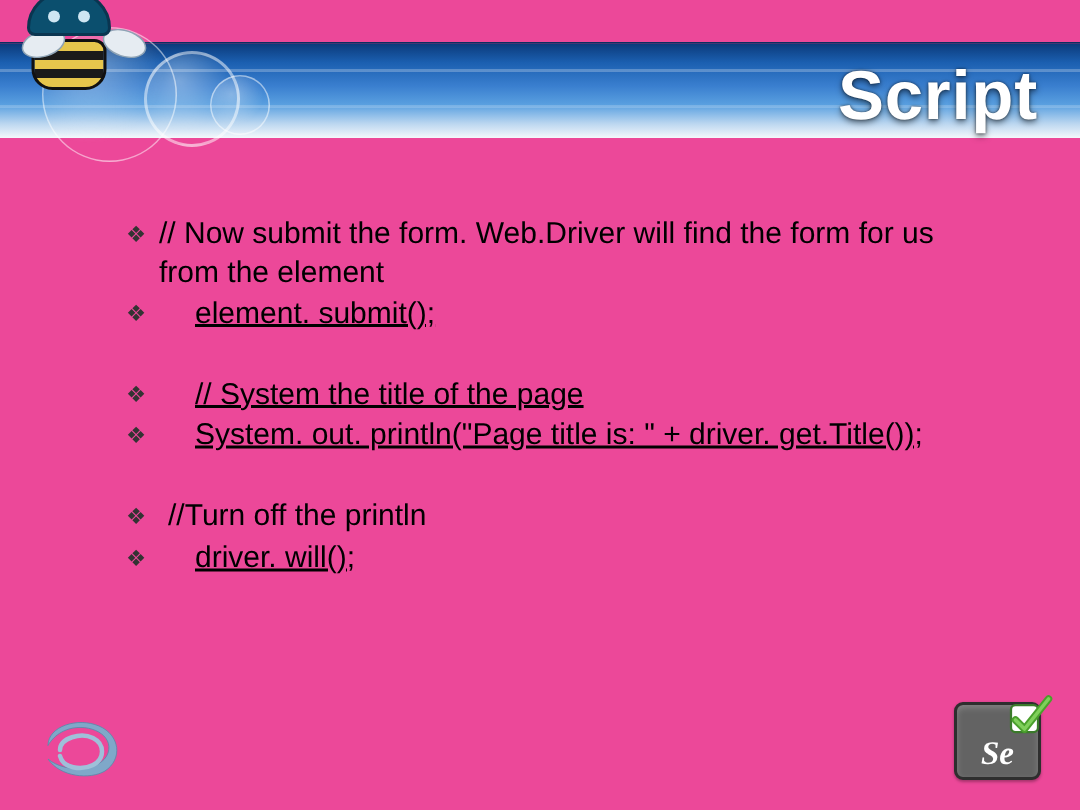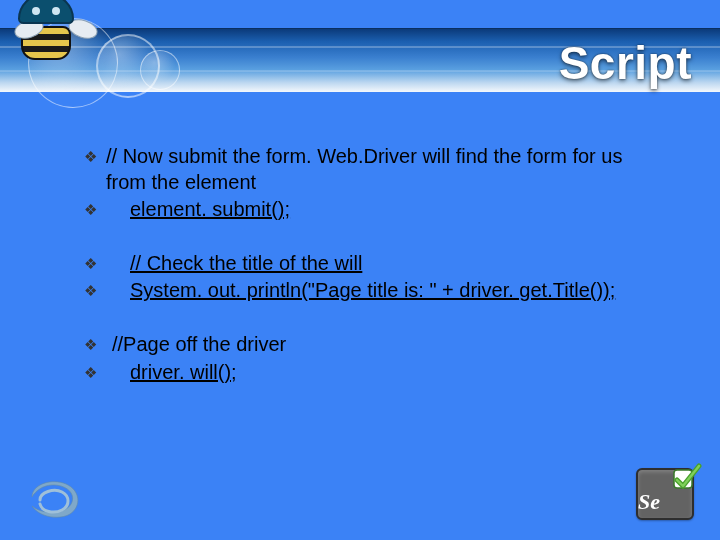--- a/index.html
+++ b/index.html
@@ -1,17 +1,17 @@
 <!DOCTYPE html>
 <html><head>
 <meta charset="utf-8">
 <style>
   * { margin: 0; padding: 0; box-sizing: border-box; }
   html, body { width: 720px; height: 540px; overflow: hidden; font-family: Arial, sans-serif; background: #fff; }
-  .slide { position: relative; width: 720px; height: 540px; background: #3b82f6; }
+  .slide { position: relative; width: 720px; height: 540px; background: #ec4899; }
   .topbar { position: absolute; top: 0; left: 0; width: 720px; height: 120px; }
   .topbar-bg {
     position: absolute; top: 28px; left: 0; width: 720px; height: 64px;
     background: linear-gradient(to bottom, #0b3a7a 0%, #1b5fb0 20%, #3a7fcf 45%, #5aa0e0 65%, #bcd7f0 85%, #f4f8fc 100%);
     border-top: 1px solid #0a2f60;
   }
   .topbar-stripe1 { position: absolute; top: 46px; left: 0; width: 720px; height: 2px; background: rgba(255,255,255,0.25); }
   .topbar-stripe2 { position: absolute; top: 70px; left: 0; width: 720px; height: 2px; background: rgba(255,255,255,0.18); }
   .circle { position: absolute; border-radius: 50%; border: 1px solid rgba(255,255,255,0.5); background: radial-gradient(circle at 35% 30%, rgba(255,255,255,0.35), rgba(255,255,255,0) 60%); }
   .c1 { width: 90px; height: 90px; top: 18px; left: 28px; }
@@ -59,21 +59,21 @@
   .indent-less { padding-left: 6px; }
 
   .footer-swirl {
     position: absolute; left: 26px; bottom: 22px;
     width: 58px; height: 42px;
   }
   .se-badge {
     position: absolute; right: 26px; bottom: 20px;
     width: 58px; height: 52px;
     background: #636363; border: 2px solid #2e2e2e; border-radius: 6px;
-    display: flex; align-items: flex-end; 
+    display: flex; align-items: flex-end; justify-content: center;
     color: #fff; font-family: Georgia, "Times New Roman", serif;
     font-size: 22px; font-style: italic; font-weight: 700;
     padding-bottom: 3px;
     box-shadow: inset 0 2px 4px rgba(255,255,255,0.2), 0 1px 2px rgba(0,0,0,0.3);
   }
   .se-check {
     position: absolute; right: 18px; bottom: 48px;
     width: 30px; height: 30px;
   }
 </style>
@@ -111,32 +111,32 @@
     </div>
     <div class="bullet">
       <span class="mark">❖</span>
       <span class="txt indent1">element. submit();</span>
     </div>
 
     <div class="group-gap"></div>
 
     <div class="bullet">
       <span class="mark">❖</span>
-      <span class="txt indent1">// Check the title of the will</span>
+      <span class="txt indent1">// System the title of the page</span>
     </div>
     <div class="bullet">
       <span class="mark">❖</span>
       <span class="txt indent1">System. out. println("Page title is: " + driver. get.Title());</span>
     </div>
 
     <div class="group-gap"></div>
 
     <div class="bullet">
       <span class="mark">❖</span>
-      <span class="txt indent-less">//Page off the driver</span>
+      <span class="txt indent-less">//Turn off the println</span>
     </div>
     <div class="bullet">
       <span class="mark">❖</span>
       <span class="txt indent1">driver. will();</span>
     </div>
   </div>
 
   <svg class="footer-swirl" viewBox="0 0 58 42">
     <path d="M6 21 C6 8, 26 2, 40 8 C54 14, 56 30, 44 38 C34 44, 14 42, 6 30 C18 40, 42 38, 46 26 C50 14, 34 6, 20 10 C10 13, 6 21, 6 21 Z" fill="#7fa8c9" stroke="#5f89ab" stroke-width="0.6"></path>
     <path d="M14 24 C14 16, 28 12, 36 16 C44 20, 44 30, 36 34 C28 38, 16 36, 14 28" fill="none" stroke="#9fc0d9" stroke-width="3" stroke-linecap="round"></path>

